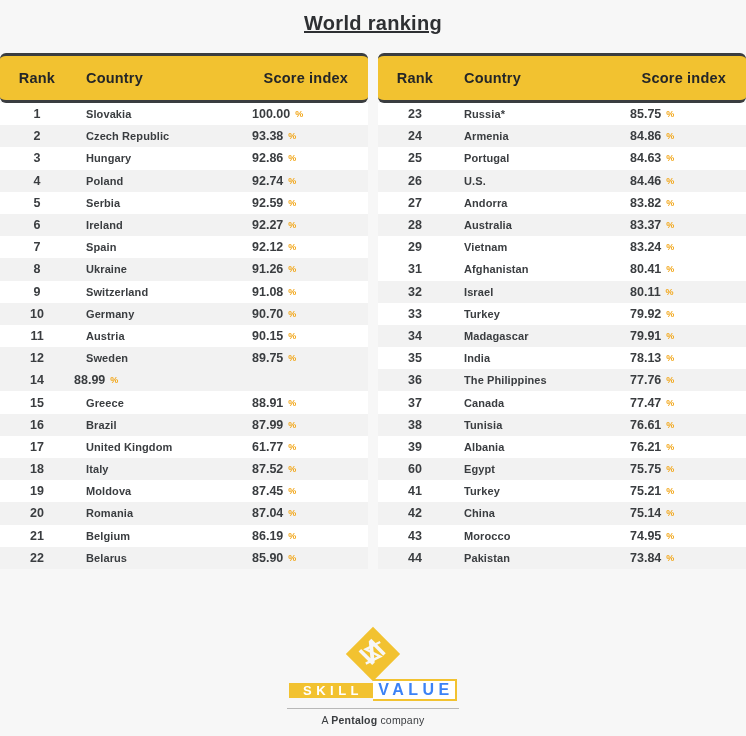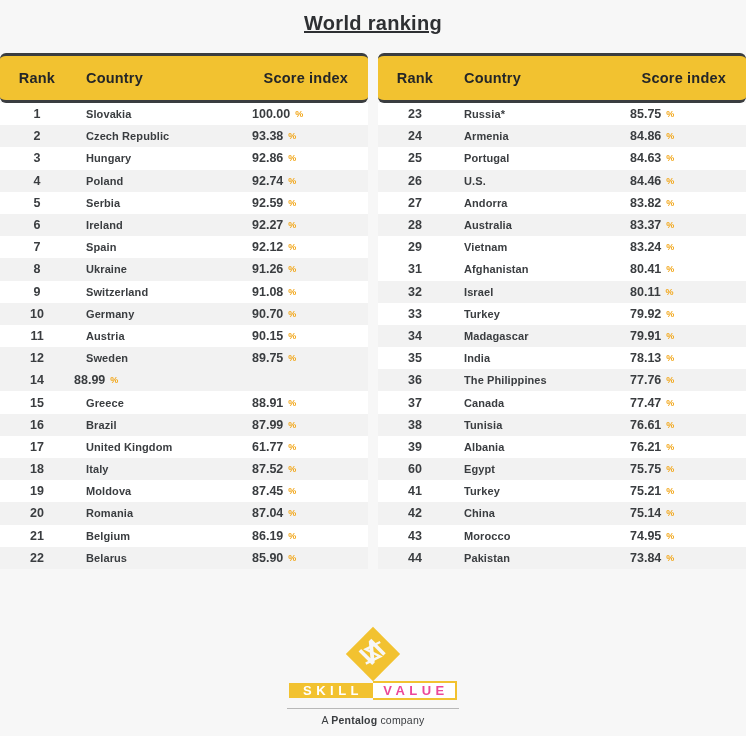--- a/index.html
+++ b/index.html
@@ -151,22 +151,22 @@
     display: flex;
     align-items: center;
     justify-content: center;
     padding-left: 4px;
   }
   .wm-value {
     flex: 1 1 50%;
     background: #ffffff;
     border: 2px solid #f2c230;
     border-left: none;
-    color: #ec4899;
-    font-size: 13px;
+    color: #3b82f6;
+    font-size: 16px;
     font-weight: bold;
     letter-spacing: 4.5px;
     display: flex;
     align-items: center;
     justify-content: center;
     padding-left: 4px;
   }
 
   .logo-divider {
     width: 172px;

